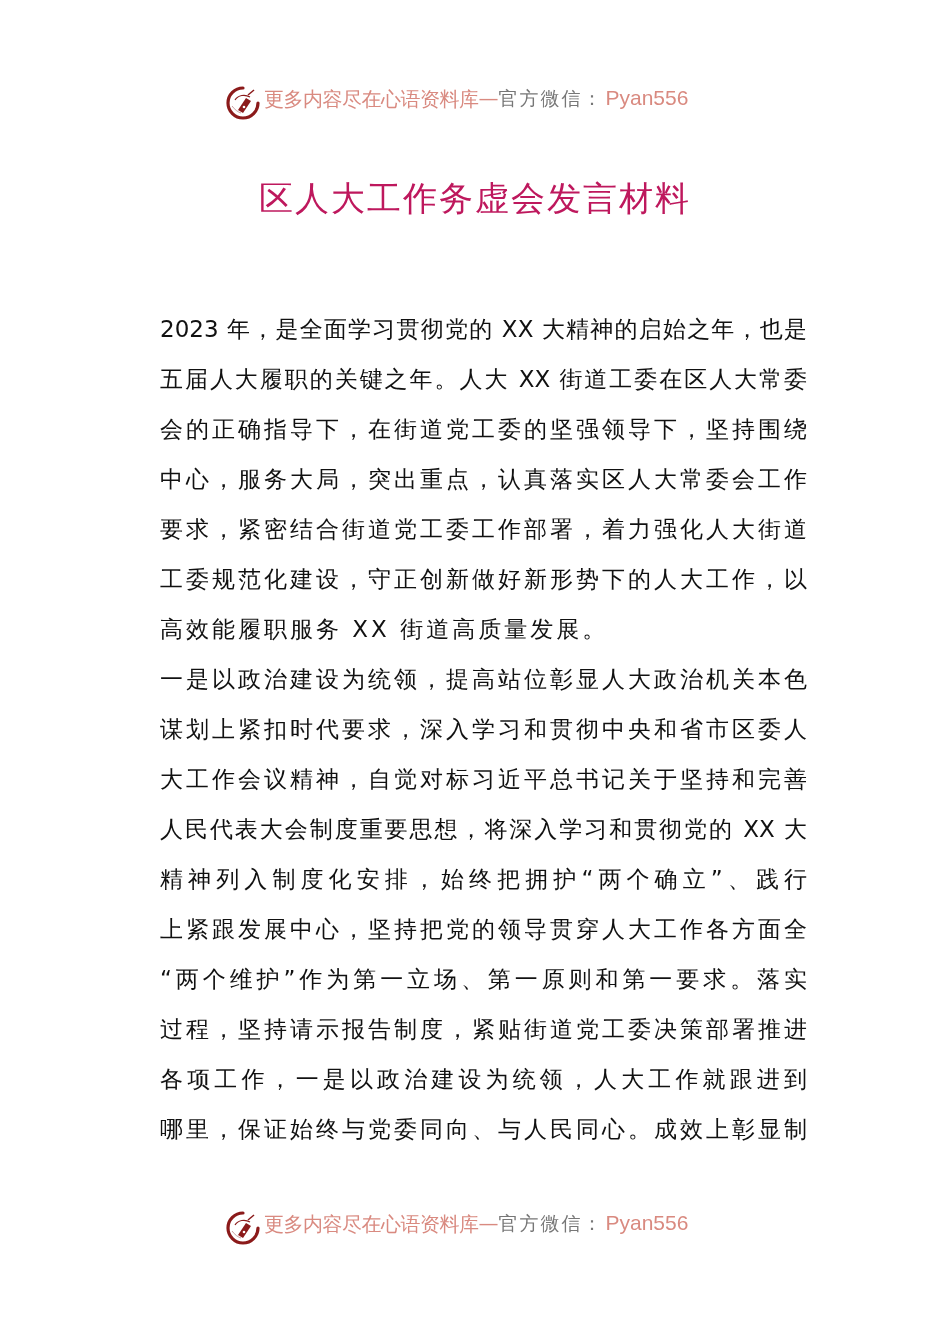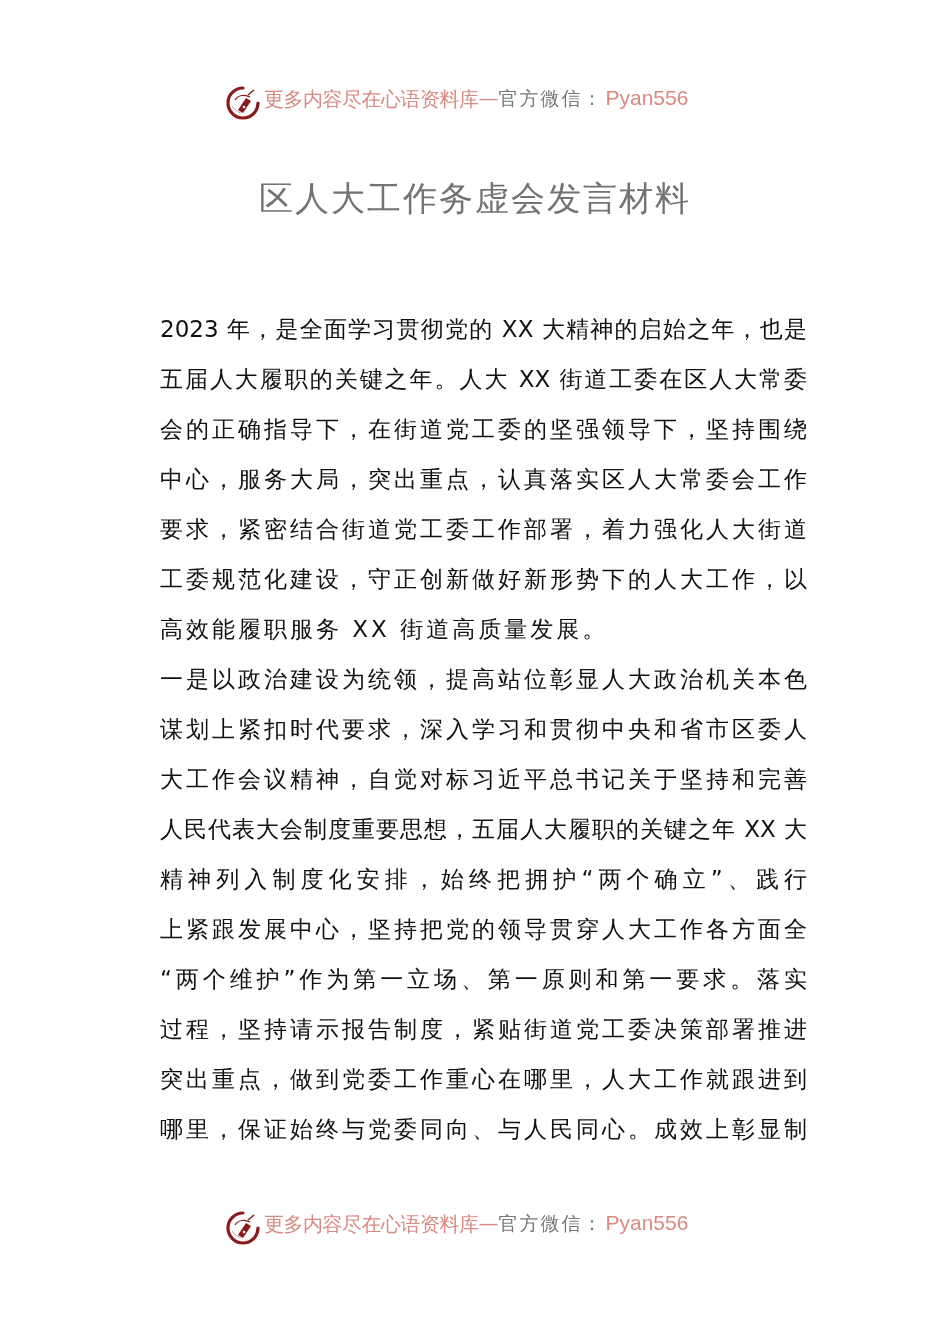--- a/index.html
+++ b/index.html
@@ -54,21 +54,21 @@
       margin-left: 2px;
     }
     .title {
       position: absolute;
       top: 176px;
       left: 0;
       width: 950px;
       text-align: center;
       font-family: "DejaVu Sans", sans-serif;
       font-size: 34px;
-      color: #737373;
+      color: #be185d;
       letter-spacing: 2px;
       margin: 0;
       font-weight: normal;
     }
     .body-text {
       position: absolute;
       top: 309px;
       left: 147px;
       width: 660px;
       margin: 0;
@@ -113,26 +113,26 @@
   <div class="line">2023 年，是全面学习贯彻党的 XX 大精神的启始之年，也是</div>
   <div class="line">五届人大履职的关键之年。人大 XX 街道工委在区人大常委</div>
   <div class="line">会的正确指导下，在街道党工委的坚强领导下，坚持围绕</div>
   <div class="line">中心，服务大局，突出重点，认真落实区人大常委会工作</div>
   <div class="line">要求，紧密结合街道党工委工作部署，着力强化人大街道</div>
   <div class="line">工委规范化建设，守正创新做好新形势下的人大工作，以</div>
   <div class="line last">高效能履职服务 XX 街道高质量发展。</div>
   <div class="line">一是以政治建设为统领，提高站位彰显人大政治机关本色</div>
   <div class="line">谋划上紧扣时代要求，深入学习和贯彻中央和省市区委人</div>
   <div class="line">大工作会议精神，自觉对标习近平总书记关于坚持和完善</div>
-  <div class="line">人民代表大会制度重要思想，五届人大履职的关键之年 XX 大</div>
+  <div class="line">人民代表大会制度重要思想，将深入学习和贯彻党的 XX 大</div>
   <div class="line">精神列入制度化安排，始终把拥护“两个确立”、践行</div>
   <div class="line">上紧跟发展中心，坚持把党的领导贯穿人大工作各方面全</div>
   <div class="line">“两个维护”作为第一立场、第一原则和第一要求。落实</div>
   <div class="line">过程，坚持请示报告制度，紧贴街道党工委决策部署推进</div>
-  <div class="line">突出重点，做到党委工作重心在哪里，人大工作就跟进到</div>
+  <div class="line">各项工作，一是以政治建设为统领，人大工作就跟进到</div>
   <div class="line">哪里，保证始终与党委同向、与人民同心。成效上彰显制</div>
 </div>
 
 <div class="watermark bottom">
   <svg class="wm-logo" viewBox="0 0 34 34">
     <path d="M17 2 A15 15 0 1 0 32 17" fill="none" stroke="#8b1a1a" stroke-width="3.2" stroke-linecap="round"></path>
     <path d="M9 14 C12 9, 19 8, 24 11" fill="none" stroke="#8b1a1a" stroke-width="1.2"></path>
     <path d="M12 24 L20 12 L25 15 L17 27 Z" fill="#8b1a1a"></path>
     <circle cx="18" cy="21" r="1.3" fill="#ffffff"></circle>
     <path d="M22 9 L28 4" stroke="#8b1a1a" stroke-width="1.5"></path>

